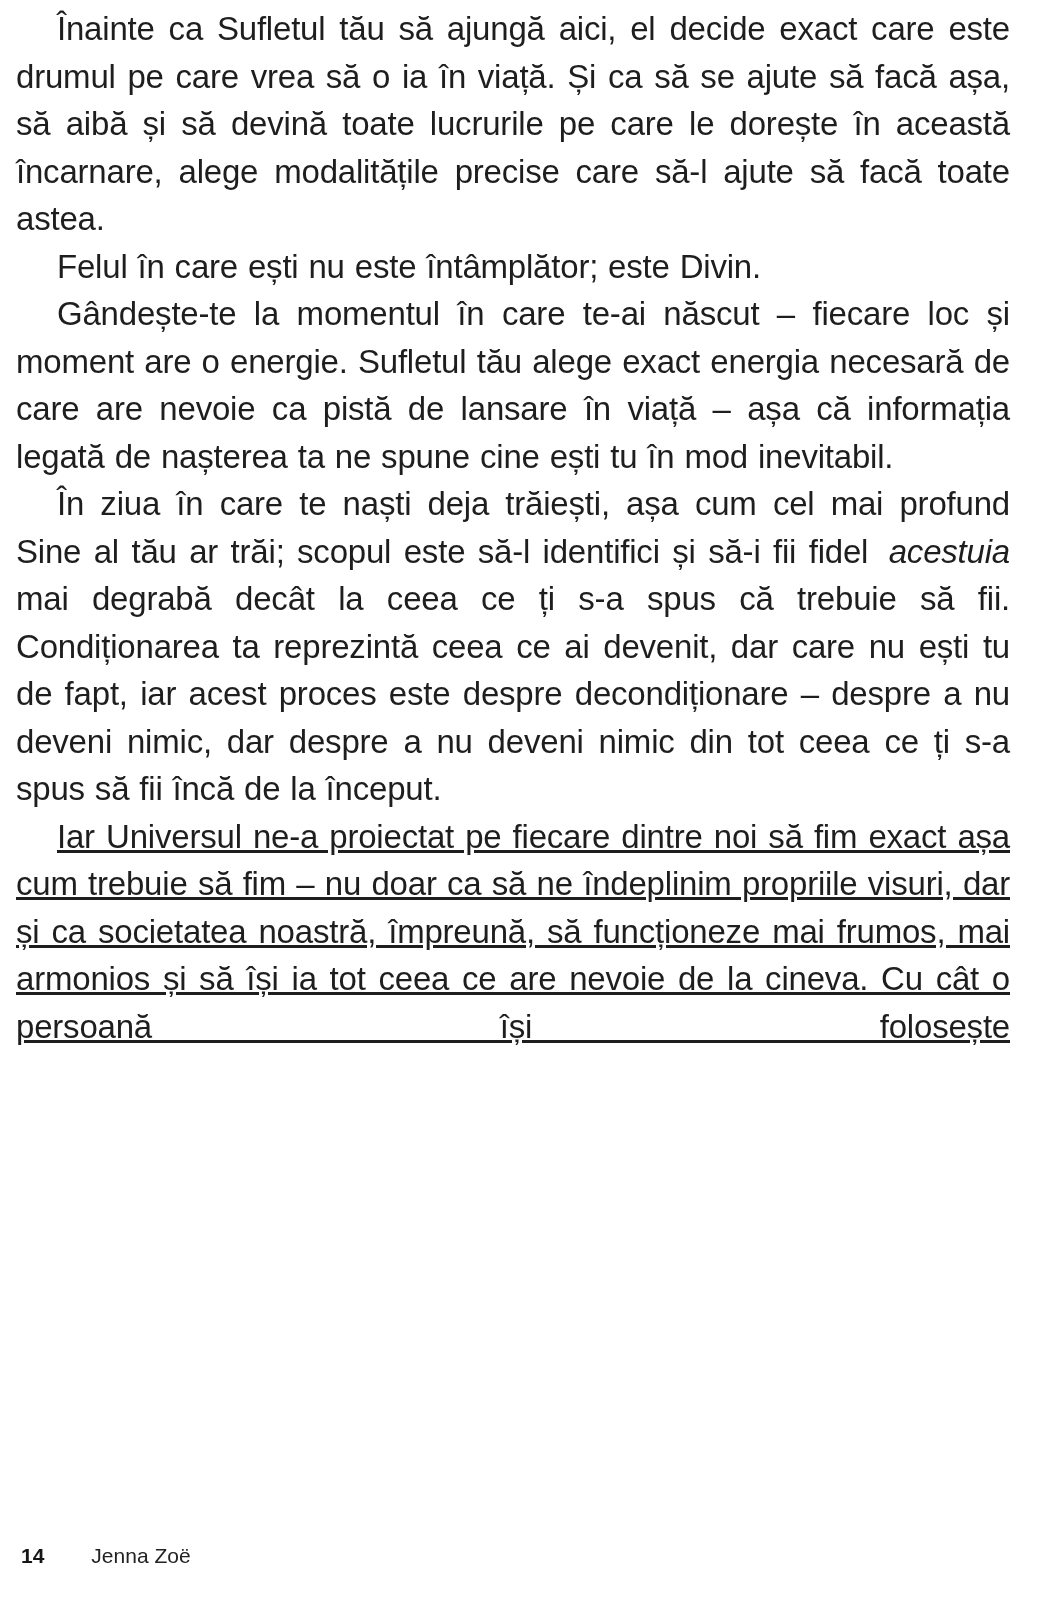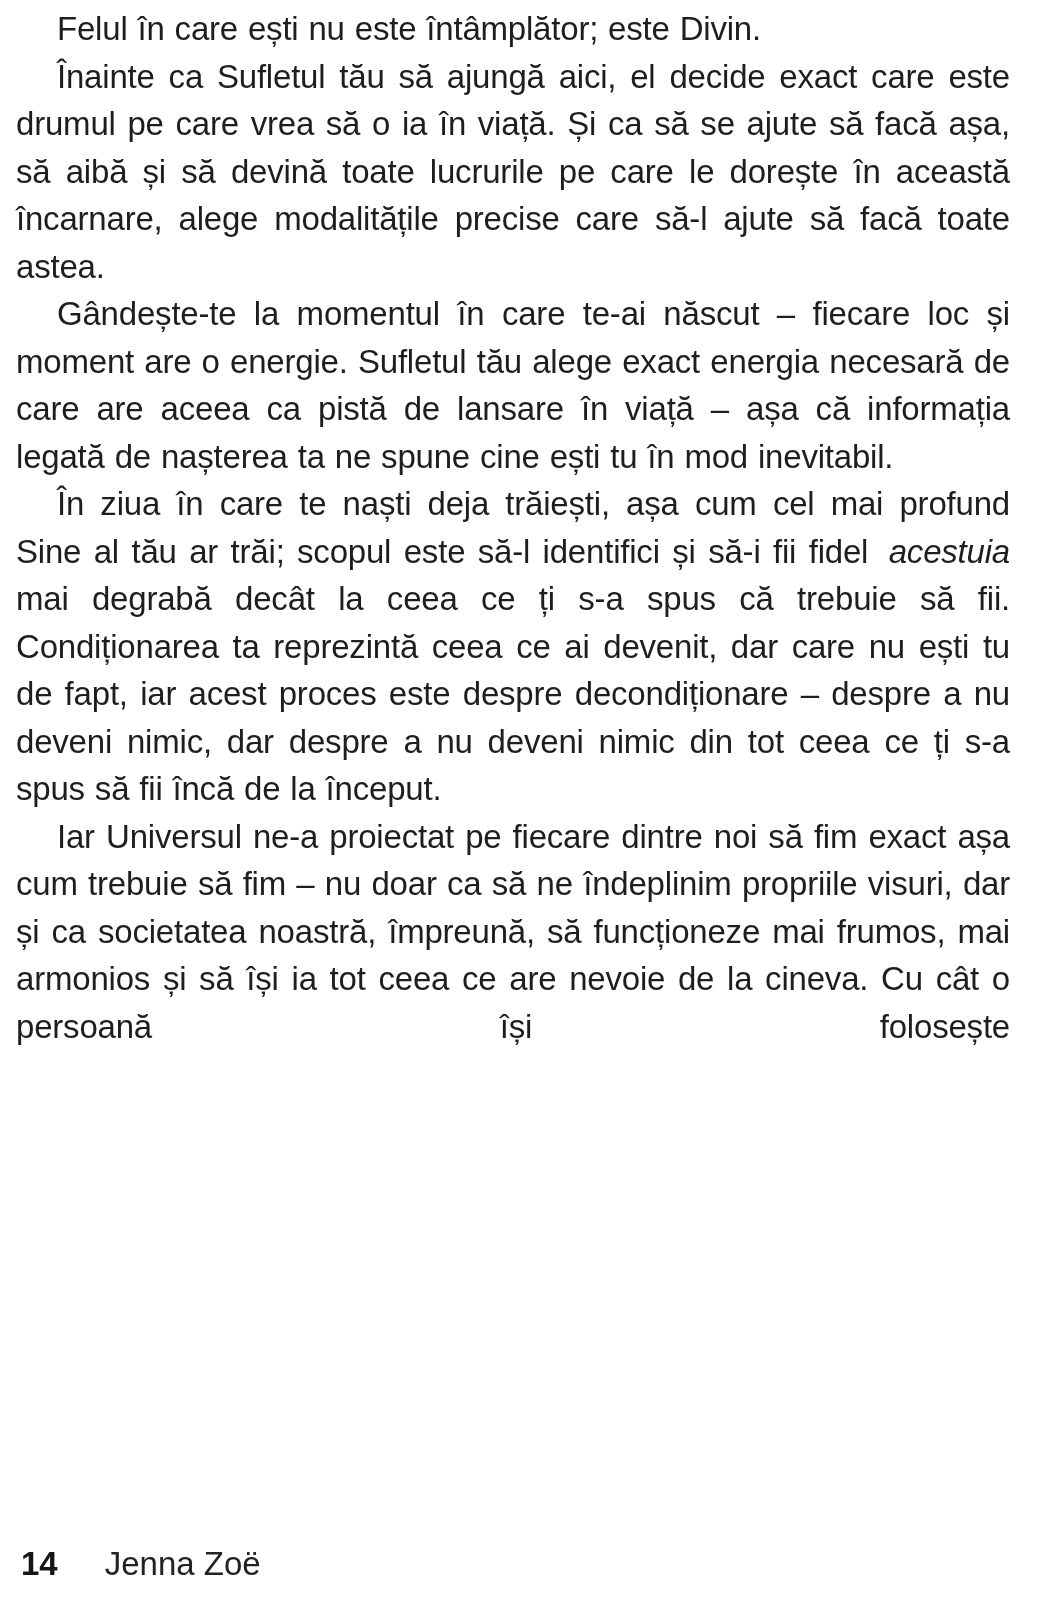--- a/index.html
+++ b/index.html
@@ -27,54 +27,54 @@
     margin: 0;
     text-indent: 41px;
     font-size: 33px;
     line-height: 47.5px;
     font-weight: 300;
     letter-spacing: -0.2px;
     word-spacing: 1px;
   }
   .para.continued {
     text-align-last: justify;
+    text-decoration: underline;
   }
   .para em {
     font-style: italic;
     margin-left: 8px;
   }
   .footer {
     position: absolute;
     left: 21px;
     top: 1536px;
     display: flex;
     align-items: baseline;
-    font-size: 33px;
+    font-size: 21px;
     line-height: 40px;
   }
   .page-number {
     font-weight: bold;
     color: #161616;
   }
   .author {
     margin-left: 47px;
     font-weight: 300;
     color: #222222;
-    margin-top: 8px;
   }
 </style>
 </head>
 <body>
 
 <div class="page">
 
   <div class="text-block">
+      <p class="para"><span>Înainte ca Sufletul tău să ajungă aici, el decide exact care este drumul pe care vrea să o ia în viață. Și ca să se ajute să facă așa, să aibă și să devină toate lucrurile pe care le dorește în această încarnare, alege modalitățile precise care să-l ajute să facă toate astea.</span></p>
       <p class="para"><span>Felul în care ești nu este întâmplător; este Divin.</span></p>
-      <p class="para"><span>Înainte ca Sufletul tău să ajungă aici, el decide exact care este drumul pe care vrea să o ia în viață. Și ca să se ajute să facă așa, să aibă și să devină toate lucrurile pe care le dorește în această încarnare, alege modalitățile precise care să-l ajute să facă toate astea.</span></p>
-      <p class="para"><span>Gândește-te la momentul în care te-ai născut – fiecare loc și moment are o energie. Sufletul tău alege exact energia necesară de care are aceea ca pistă de lansare în viață – așa că informația legată de nașterea ta ne spune cine ești tu în mod inevitabil.</span></p>
+      <p class="para"><span>Gândește-te la momentul în care te-ai născut – fiecare loc și moment are o energie. Sufletul tău alege exact energia necesară de care are nevoie ca pistă de lansare în viață – așa că informația legată de nașterea ta ne spune cine ești tu în mod inevitabil.</span></p>
       <p class="para"><span>În ziua în care te naști deja trăiești, așa cum cel mai profund Sine al tău ar trăi; scopul este să-l identifici și să-i fii fidel </span><em>acestuia</em><span> mai degrabă decât la ceea ce ți s-a spus că trebuie să fii. Condiționarea ta reprezintă ceea ce ai devenit, dar care nu ești tu de fapt, iar acest proces este despre decondiționare – despre a nu deveni nimic, dar despre a nu deveni nimic din tot ceea ce ți s-a spus să fii încă de la început.</span></p>
       <p class="para continued"><span>Iar Universul ne-a proiectat pe fiecare dintre noi să fim exact așa cum trebuie să fim – nu doar ca să ne îndeplinim propriile visuri, dar și ca societatea noastră, împreună, să funcționeze mai frumos, mai armonios și să își ia tot ceea ce are nevoie de la cineva. Cu cât o persoană își folosește</span></p>
     </div>
 
   <div class="footer">
     <span class="page-number">14</span>
     <span class="author">Jenna Zoë</span>
   </div>
 
 </div>

